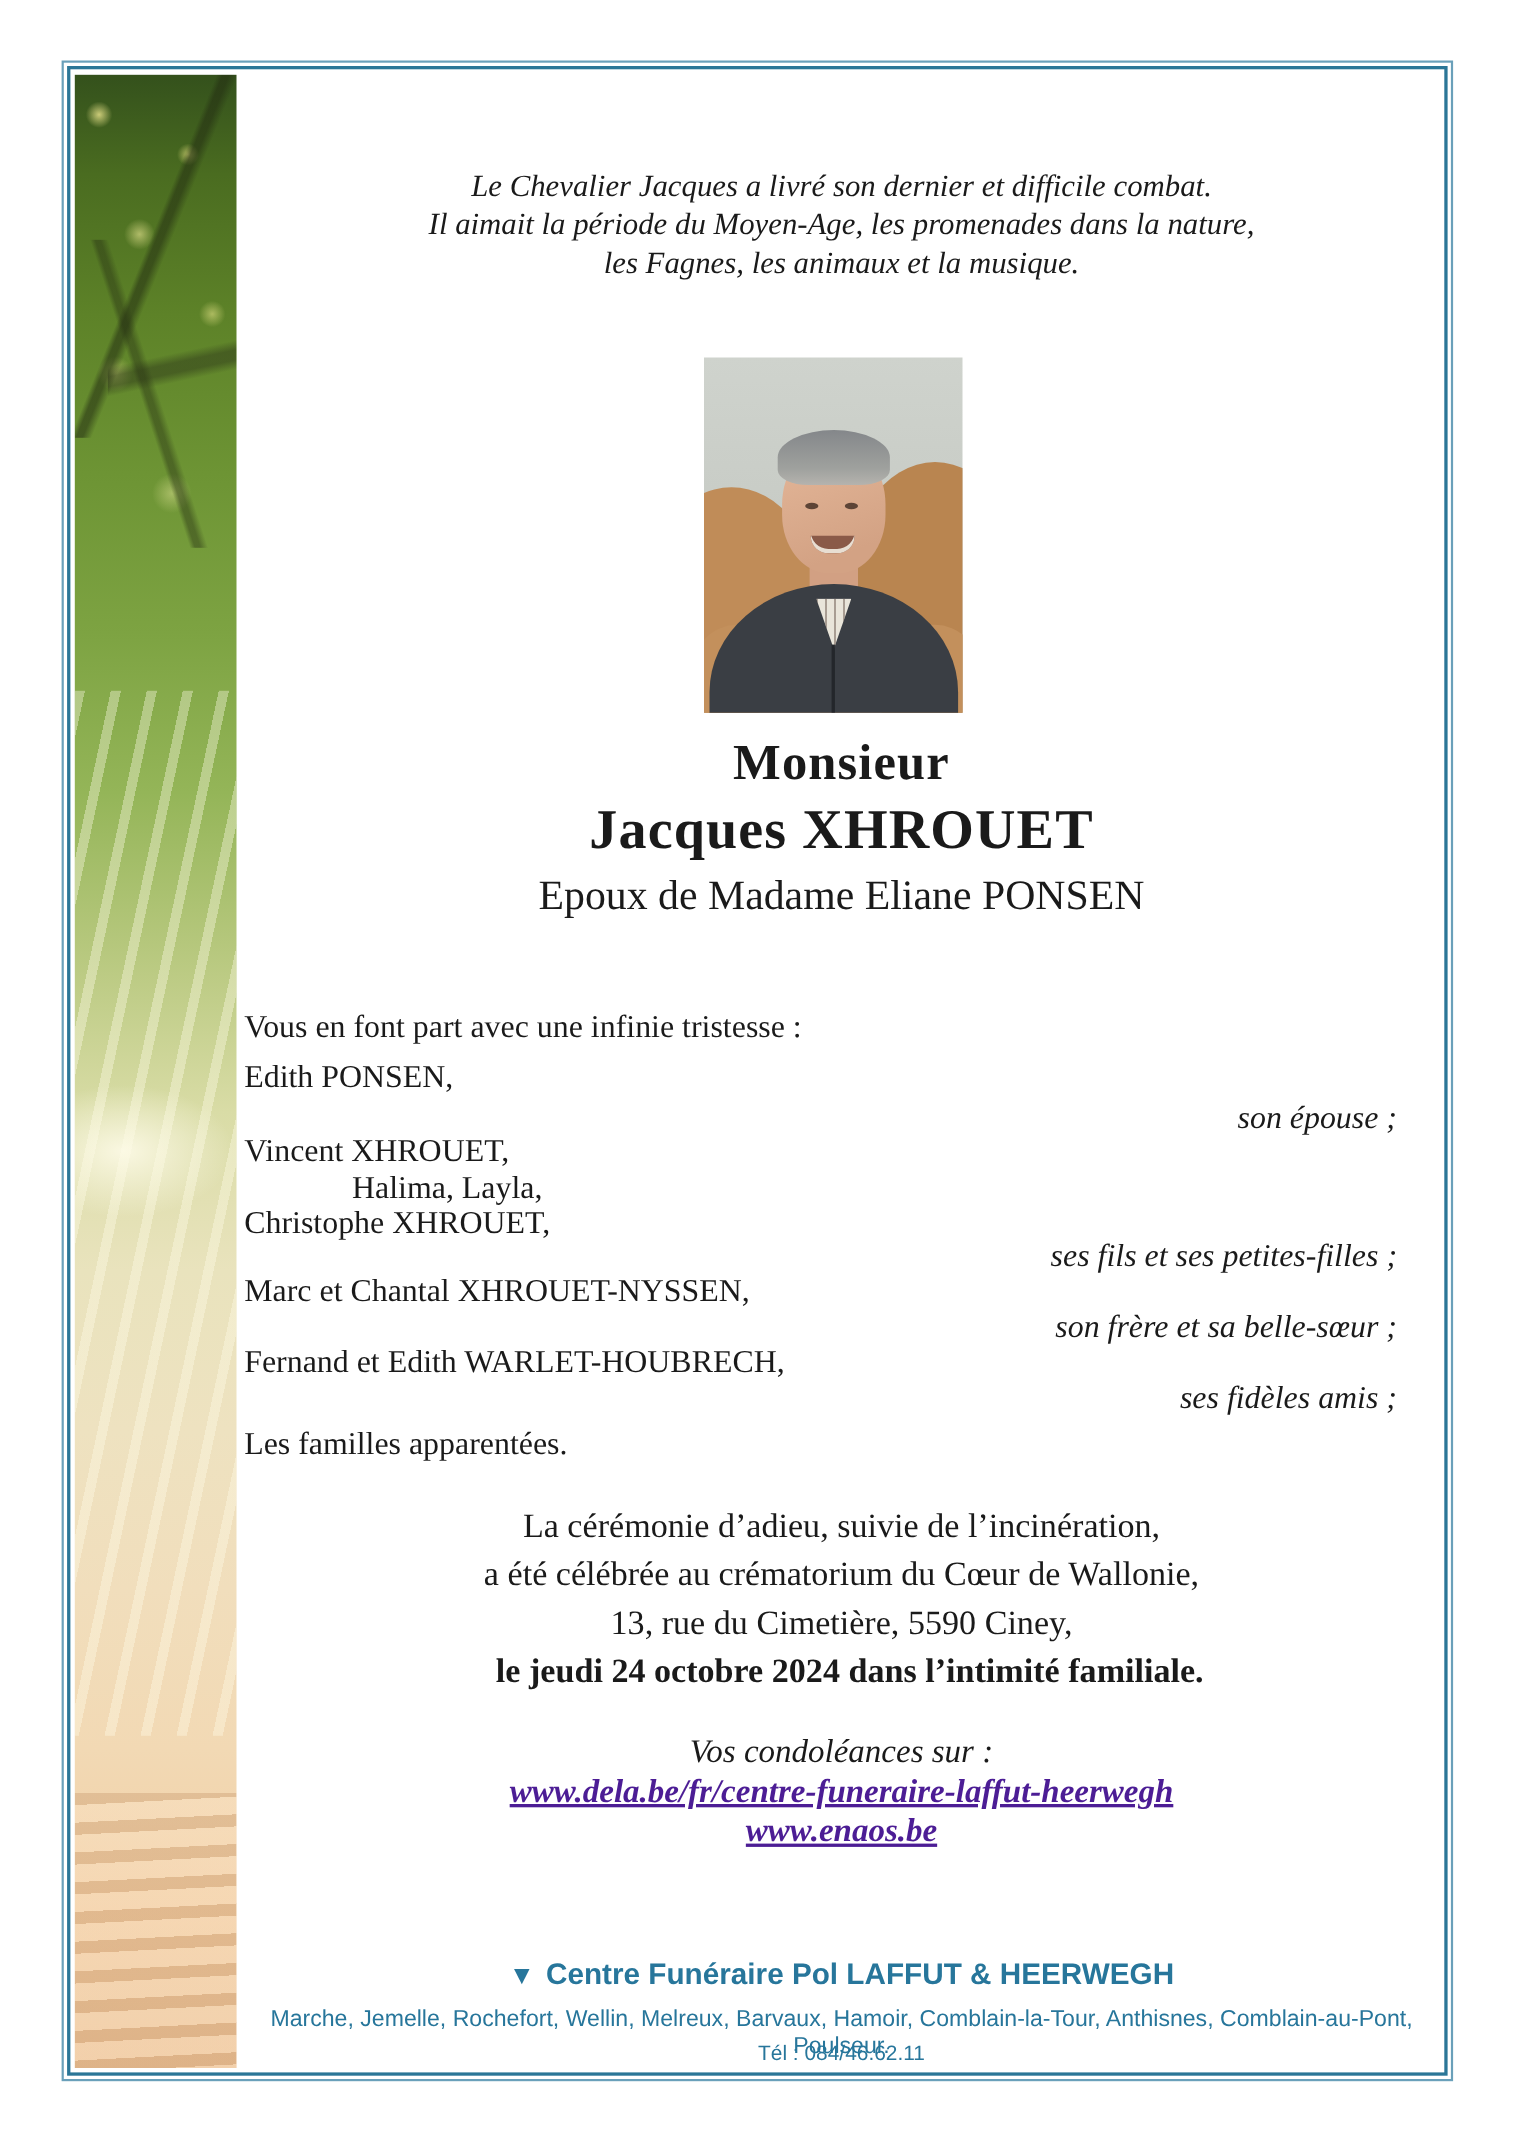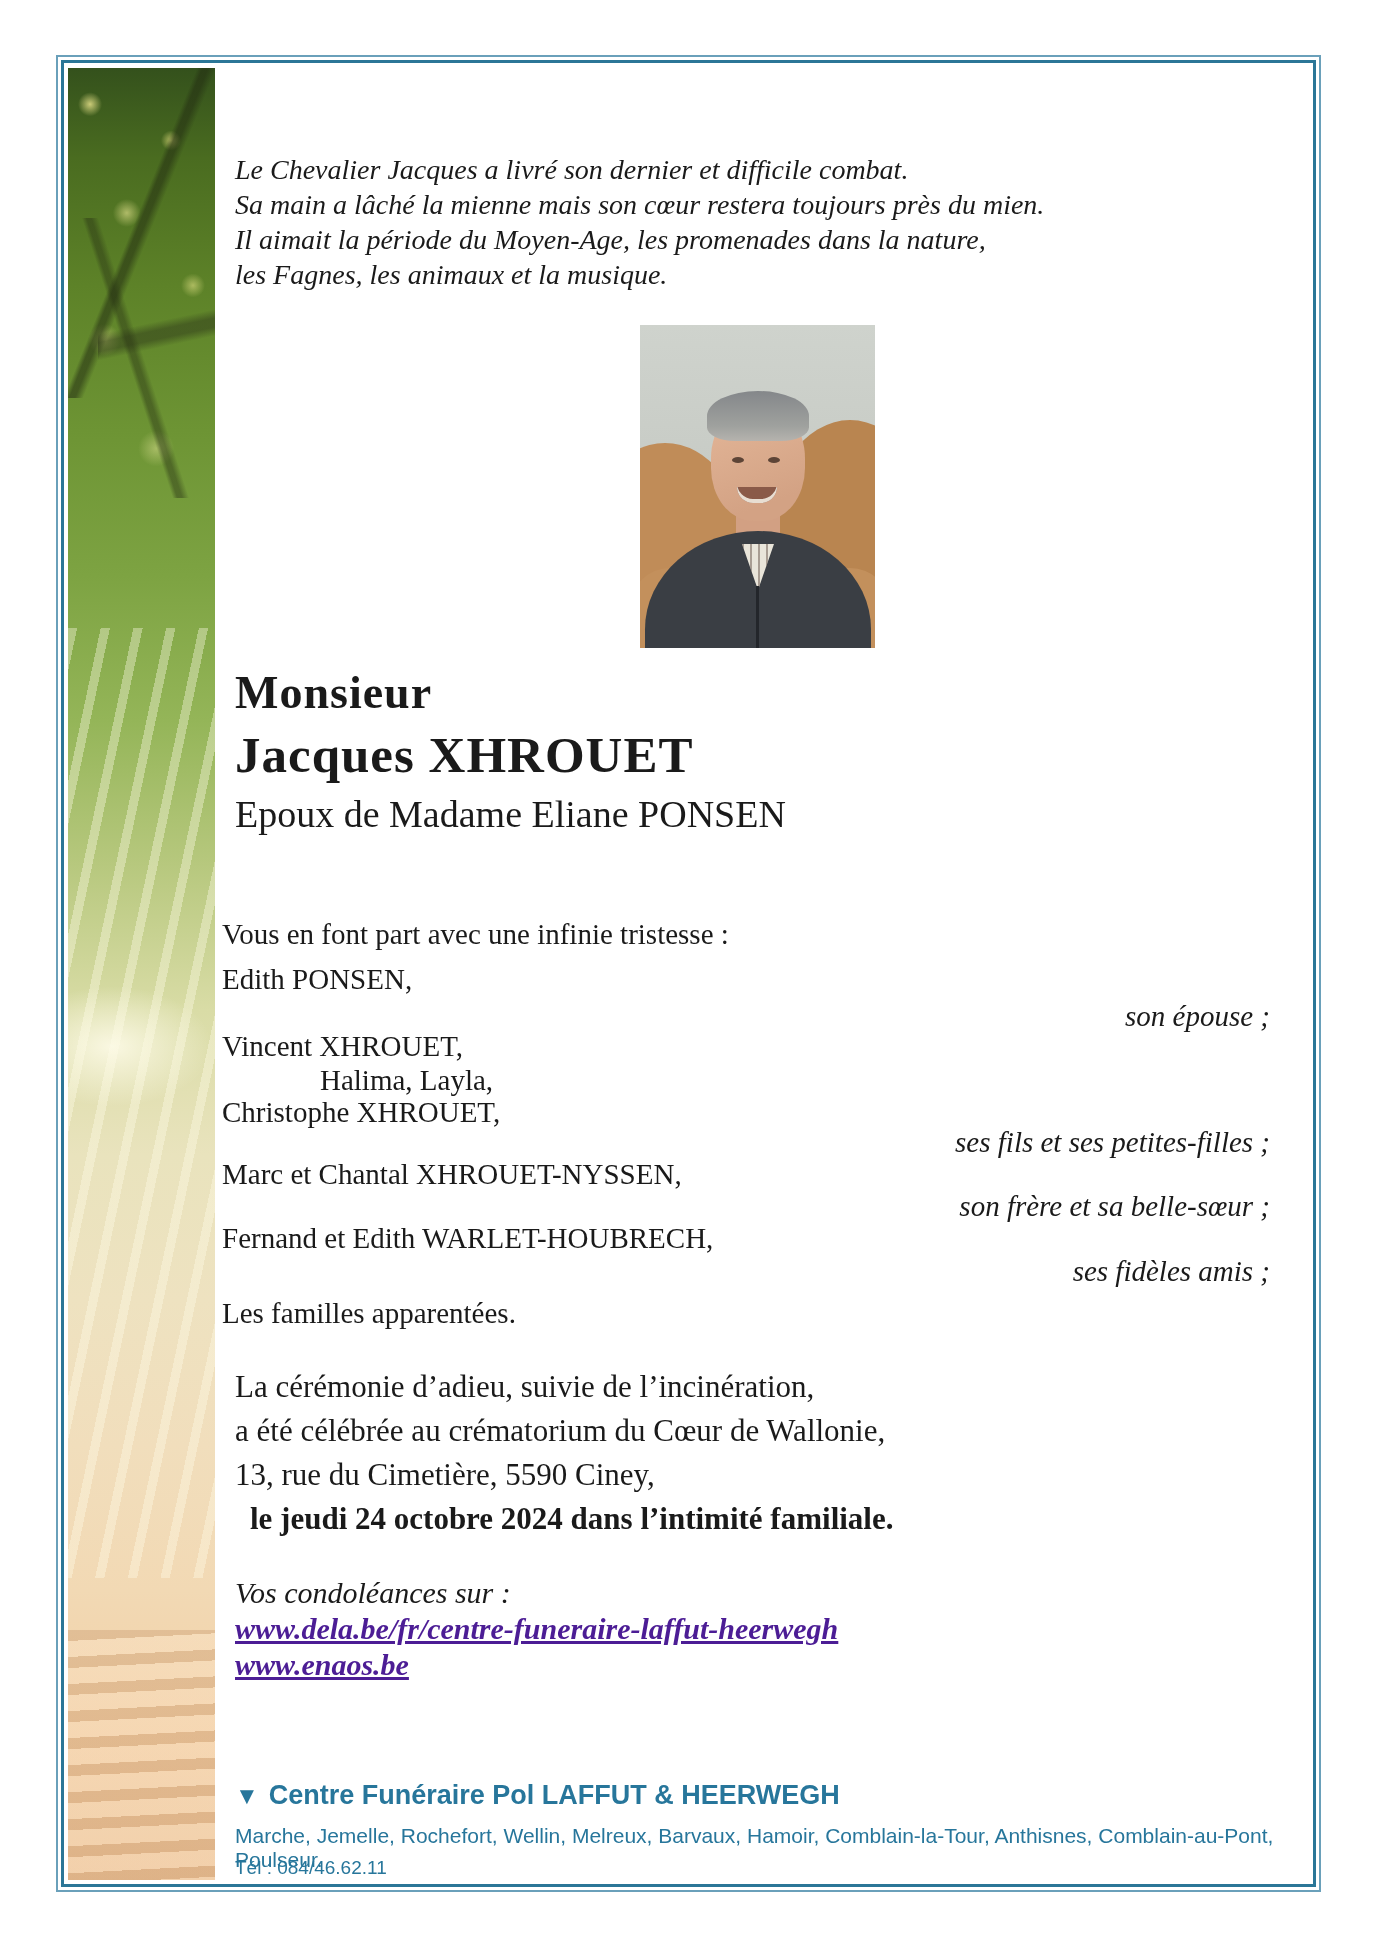--- a/index.html
+++ b/index.html
@@ -45,21 +45,21 @@
     position:absolute;left:0;top:560px;width:100%;height:950px;
     background:repeating-linear-gradient(102deg, rgba(255,252,232,.5) 0 9px, rgba(255,252,232,0) 9px 32px);
     opacity:.75;
   }
   .strip-path{
     position:absolute;left:0;bottom:0;width:100%;height:250px;
     background:repeating-linear-gradient(177deg, rgba(190,140,95,.32) 0 11px, rgba(255,236,212,.28) 11px 27px);
   }
 
   
-  .col{position:absolute;left:215px;width:1100px;text-align:left;margin-left:20px;}
+  .col{position:absolute;left:215px;width:1100px;text-align:center;}
   .epitaph{top:152px;font-style:italic;font-size:28px;line-height:35px;}
 
   
   .photo{
     position:absolute;left:640px;top:325px;width:235px;height:323px;overflow:hidden;
     background:linear-gradient(180deg,#cfd3cd 0%,#c6cac4 55%,#bfc3bd 100%);
   }
   .chair-back{position:absolute;left:-55px;top:118px;width:160px;height:210px;border-radius:50%;background:#c08c58;}
   .chair-back-r{position:absolute;right:-60px;top:95px;width:170px;height:250px;border-radius:50%;background:#b98550;}
   .chair-seat{position:absolute;left:-10px;bottom:-40px;width:260px;height:120px;border-radius:40px;background:#c3905c;}
@@ -110,21 +110,20 @@
   </div>
 
   <div class="strip">
     <div class="strip-branches"></div>
     <div class="strip-rays"></div>
     <div class="strip-path"></div>
   </div>
 
   <div class="col epitaph">
     <div>Le Chevalier Jacques a livré son dernier et difficile combat.</div>
-    <div>Sa main a lâché la mienne mais son cœur restera toujours près du mien.</div>
     <div>Il aimait la période du Moyen-Age, les promenades dans la nature,</div>
     <div>les Fagnes, les animaux et la musique.</div>
   </div>
 
   <div class="photo">
     <div class="chair-back"></div>
     <div class="chair-back-r"></div>
     <div class="chair-seat"></div>
     <div class="neck"></div>
     <div class="sweater"></div>

